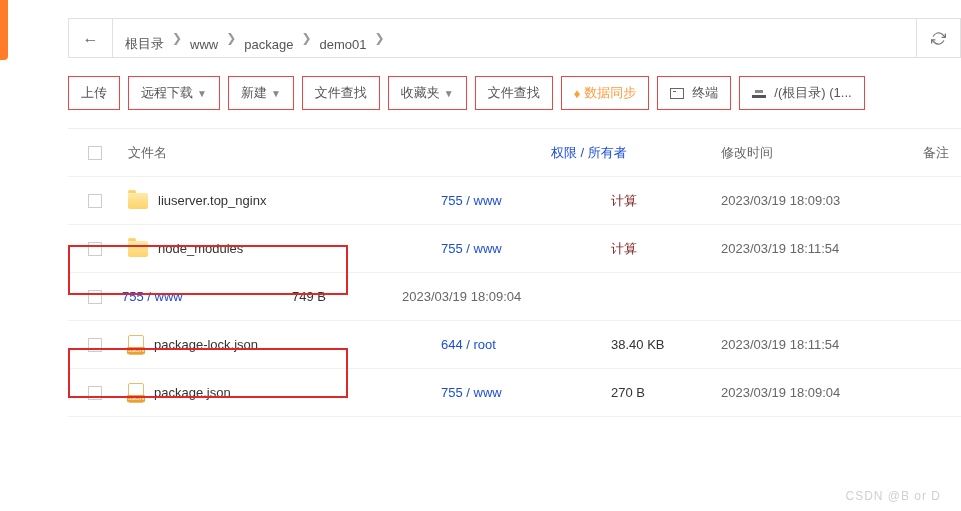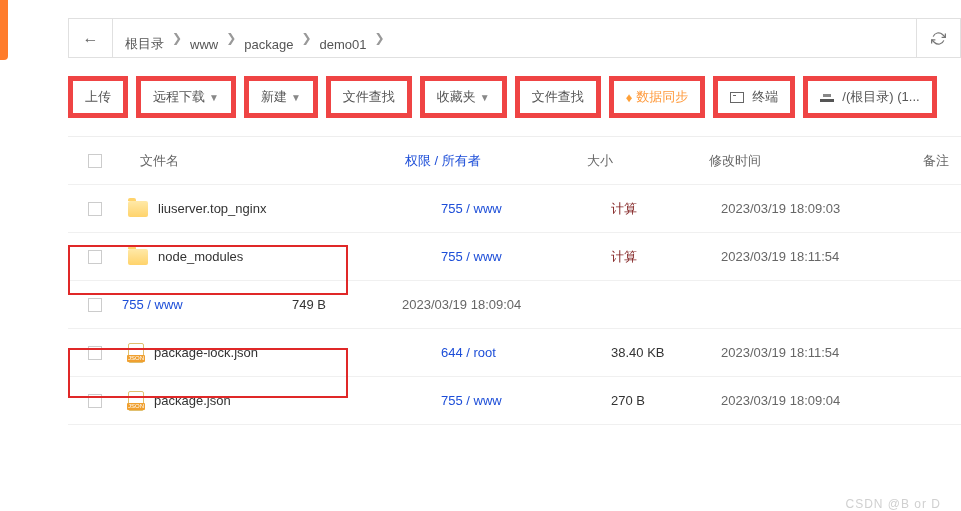--- a/index.html
+++ b/index.html
@@ -6,41 +6,41 @@
 body { font-family: -apple-system, "Microsoft YaHei", sans-serif; font-size: 13px; color: #333; background: #fff; width: 961px; height: 511px; overflow: hidden; position: relative; }
 .orange-edge { position: absolute; left: 0; top: 0; width: 8px; height: 60px; background: #ff7c2b; border-radius: 0 0 4px 0; }
 .main { margin-left: 20px; padding: 18px 0 0 0; }
 .breadcrumb-bar { display: flex; align-items: center; border: 1px solid #e0e0e0; height: 40px; margin: 0 0 18px 48px; }
 .back-btn { width: 44px; height: 100%; display: flex; align-items: center; justify-content: center; border-right: 1px solid #e0e0e0; cursor: pointer; color: #666; font-size: 16px; }
 .crumbs { flex: 1; display: flex; align-items: center; padding: 0 12px; gap: 8px; color: #555; }
 .crumb { cursor: pointer; margin-top: 12px; }
 .crumb-sep { color: #999; font-size: 12px; }
 .refresh-btn { width: 44px; height: 100%; display: flex; align-items: center; justify-content: center; border-left: 1px solid #e0e0e0; cursor: pointer; color: #666; }
 .toolbar { display: flex; gap: 8px; margin: 0 0 18px 48px; }
-.tbtn { border: 5px solid #ef4444; background: #fff; padding: 7px 12px; font-size: 13px; color: #555; cursor: pointer; display: flex; align-items: center; gap: 4px; }
+.tbtn { border: 1px solid #ef4444; background: #fff; padding: 7px 12px; font-size: 13px; color: #555; cursor: pointer; display: flex; align-items: center; gap: 4px; }
 .tbtn .caret { font-size: 10px; color: #888; }
 .table { margin-left: 48px; border-top: 1px solid #eee; }
 .thead, .trow { display: flex; align-items: center; height: 48px; border-bottom: 1px solid #f0f0f0; }
-.thead { color: #666; font-weight: 500; gap: 12px; }
+.thead { color: #666; font-weight: 500; }
 .col-check { width: 54px; display: flex; justify-content: center; }
 .col-name { flex: 1; display: flex; align-items: center; gap: 10px; padding-left: 6px; }
 .col-perm { width: 170px; color: #1d4ed8; }
 .col-size { width: 110px; }
 .col-time { width: 190px; color: #666; }
 .col-note { width: 50px; text-align: center; }
 .chk { width: 14px; height: 14px; border: 1px solid #ccc; background: #fff; display: inline-block; }
 .folder-icon { width: 20px; height: 16px; background: linear-gradient(#ffe9a8, #ffd36b); border-radius: 2px; position: relative; }
 .folder-icon::before { content: ""; position: absolute; top: -3px; left: 0; width: 8px; height: 3px; background: #ffd36b; border-radius: 2px 2px 0 0; }
 .file-icon { width: 16px; height: 20px; background: #fff; border: 1px solid #e0c070; position: relative; border-radius: 2px; }
 .file-icon::after { content: "JSON"; position: absolute; bottom: 0; left: -2px; right: -2px; background: #f0a030; color: #fff; font-size: 6px; text-align: center; line-height: 7px; border-radius: 1px; }
 .size-calc { color: #7f1d1d; }
 .highlight-box { position: absolute; border: 2px solid #e02828; pointer-events: none; }
 .hb1 { left: 68px; top: 245px; width: 280px; height: 50px; }
 .hb2 { left: 68px; top: 348px; width: 280px; height: 50px; }
-.watermark { position: absolute; right: 20px; bottom: 0; color: #d0d0d0; font-size: 12px; letter-spacing: 1px; }
+.watermark { position: absolute; right: 20px; bottom: 8px; color: #d0d0d0; font-size: 12px; letter-spacing: 1px; }
 .gem-icon { color: #ffa038; }
 .term-box { display: inline-block; width: 14px; height: 11px; border: 1px solid #666; position: relative; margin-right: 4px; }
 .term-box::before { content: ""; position: absolute; top: 2px; left: 2px; width: 3px; height: 1px; background: #666; }
 .disk-icon { display:inline-block; width:14px; height:10px; border-bottom:3px solid #555; margin-right:4px; position:relative; }
 .disk-icon::before { content:""; position:absolute; left:3px; top:2px; width:8px; height:3px; background:#888; }
 </style>
 </head>
 <body>
 
 <div class="orange-edge"></div>
@@ -97,21 +97,20 @@
       </button>
   </div>
 
   <div class="table">
     <div class="thead">
       <div class="col-check">
           <span class="chk"></span>
         </div>
       <div class="col-name">文件名</div>
       <div class="col-perm">权限 / 所有者</div>
-      <div class="col-size">大小</div>
       <div class="col-time">修改时间</div>
       <div class="col-note">备注</div>
     </div>
     <div id="tbody">
         <div class="trow">
           <div class="col-check">
             <span class="chk"></span>
           </div>
           <div class="col-name">
             <span class="folder-icon"></span>

